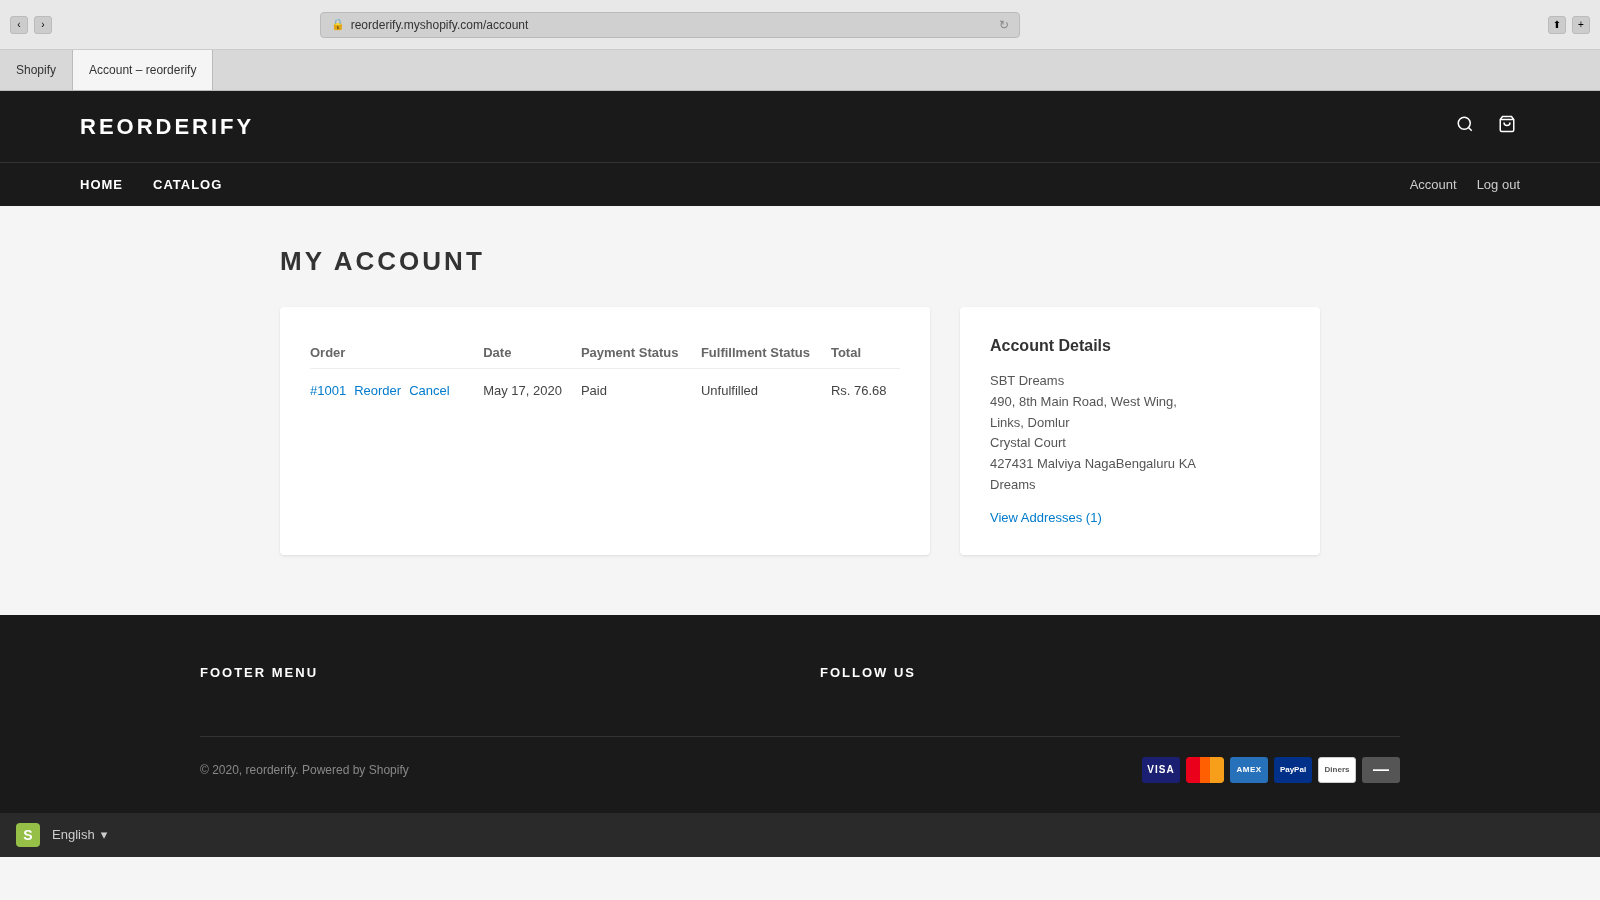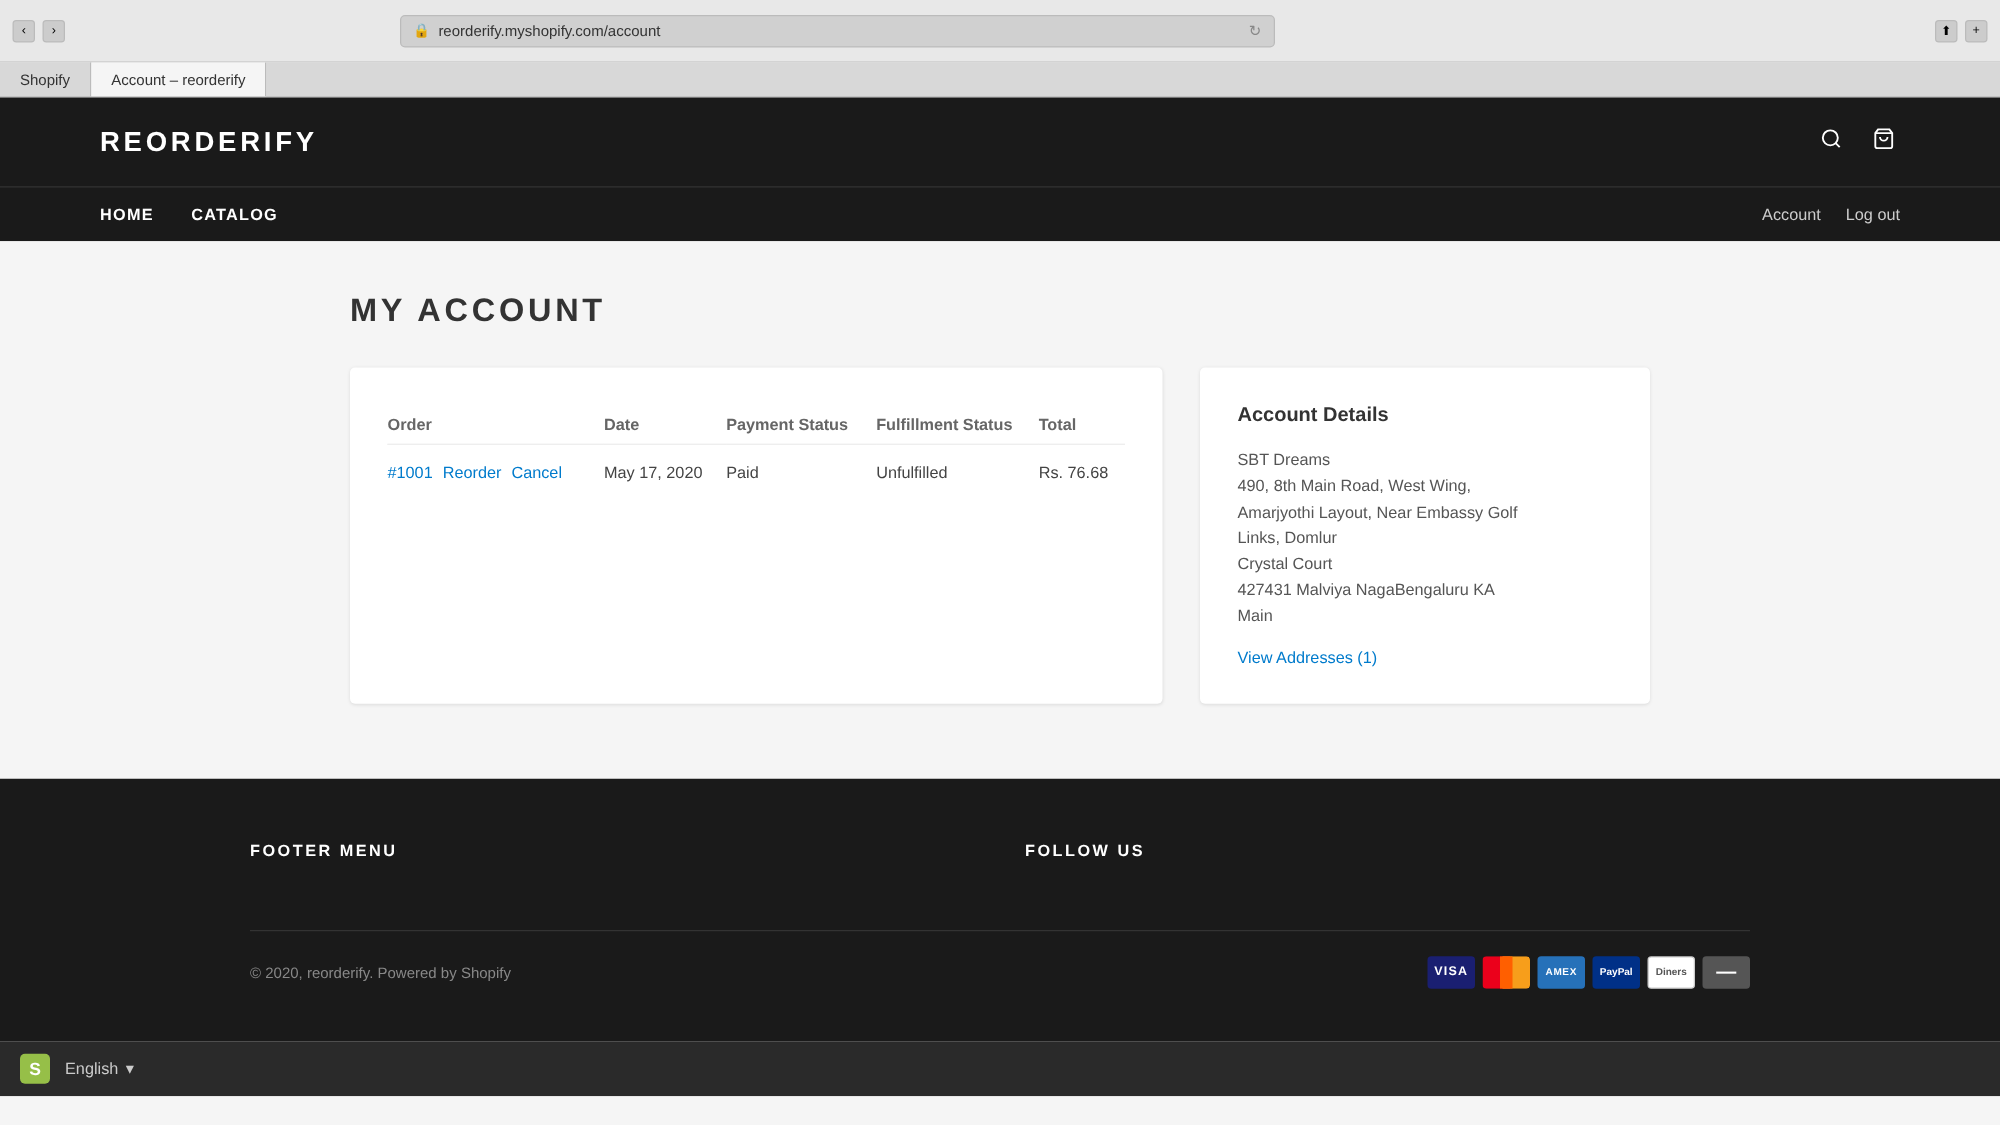--- a/index.html
+++ b/index.html
@@ -32,21 +32,21 @@
       color: #333;
       gap: 6px;
     }
     .lock-icon { font-size: 11px; color: #555; }
     .browser-right { display: flex; gap: 6px; margin-left: auto; }
 
     
     .browser-tabs {
       background: #d8d8d8;
       display: flex;
-      height: 28px;
+      height: 41px;
       border-bottom: 1px solid #bbb;
     }
     .tab {
       padding: 0 16px;
       display: flex;
       align-items: center;
       font-size: 12px;
       color: #333;
       border-right: 1px solid #bbb;
       cursor: pointer;
@@ -230,21 +230,21 @@
       display: block;
       text-decoration: none;
     }
     .footer-bottom {
       display: flex;
       justify-content: space-between;
       align-items: center;
       padding-top: 20px;
       border-top: 1px solid #333;
       max-width: 1200px;
-      margin: 12px auto;
+      margin: 0 auto;
     }
     .footer-copy {
       font-size: 12px;
       color: #888;
     }
     .payment-icons {
       display: flex;
       gap: 6px;
       align-items: center;
       justify-content: flex-end;
@@ -389,25 +389,24 @@
             </tr>
           </tbody>
         </table>
       </div>
 
       <div class="account-card">
         <h2 class="account-card-title">Account Details</h2>
         <div class="account-details">
           <p>SBT Dreams</p>
           <p>490, 8th Main Road, West Wing,</p>
-          <p>Amarjyothi Layout, Near Embassy Golf</p>
           <p>Links, Domlur</p>
           <p>Crystal Court</p>
           <p>427431 Malviya NagaBengaluru KA</p>
-          <p>Main</p>
+          <p>Dreams</p>
         </div>
         <a class="view-addresses-link">View Addresses (1)</a>
       </div>
     </div>
   </div>
 </main>
 
 <footer class="site-footer">
   <div class="footer-grid">
     <div>

